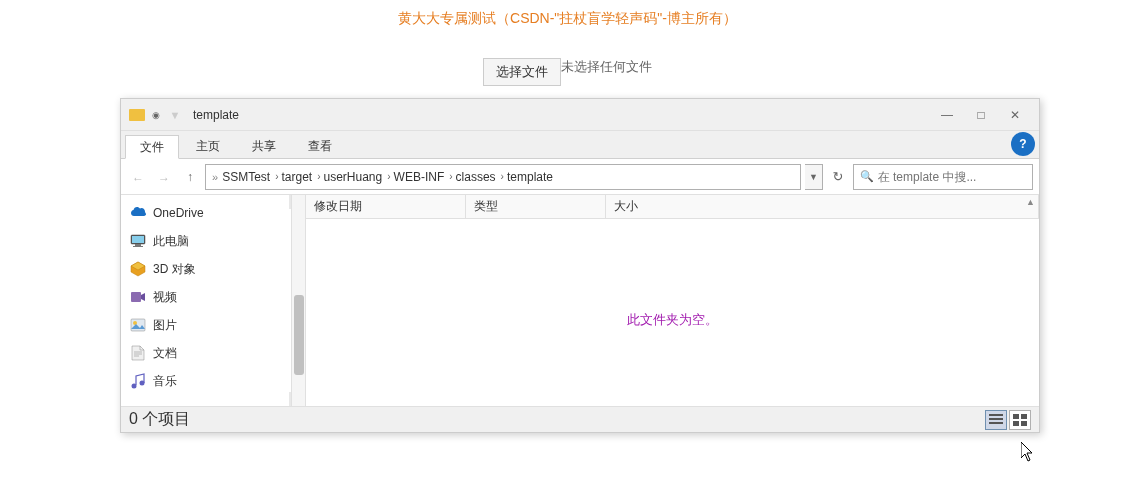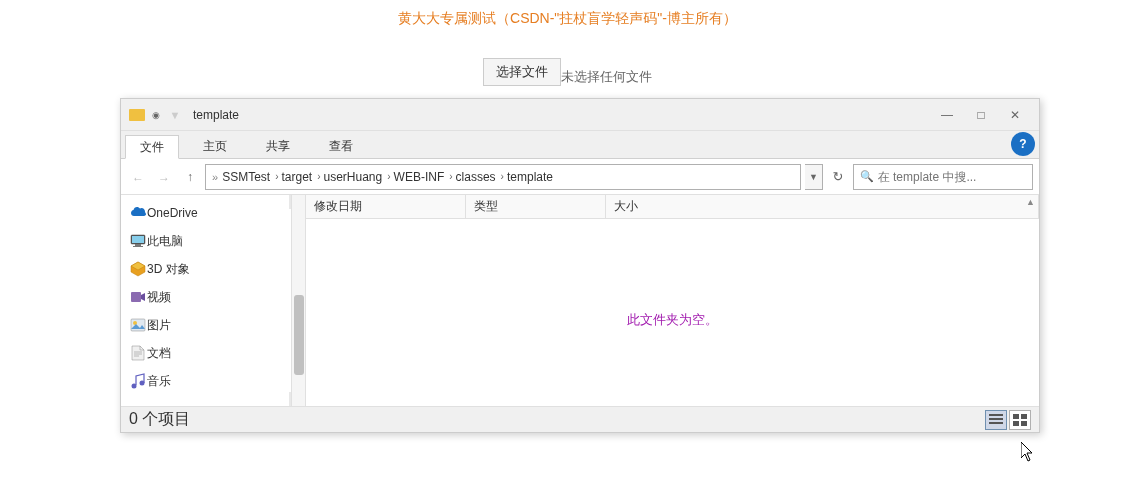--- a/index.html
+++ b/index.html
@@ -25,21 +25,21 @@
       align-items: center;
       padding-top: 10px;
     }
     .bg-title {
       color: #e67e22;
       font-size: 14px;
       margin-bottom: 30px;
     }
     .bg-file-btn-area {
       display: flex;
-      align-items: flex-end;
+      align-items: flex-start;
     }
     .bg-choose-btn {
       border: 1px solid #ccc;
       background: #f5f5f5;
       padding: 4px 12px;
       font-size: 13px;
       cursor: pointer;
       color: #333;
     }
     .bg-no-file {
@@ -115,21 +115,21 @@
     }
 
     
     .ribbon-tabs {
       background: #f0f0f0;
       display: flex;
       align-items: flex-end;
       height: 28px;
       padding: 0 4px;
       border-bottom: 1px solid #d0d0d0;
-      gap: 9px;
+      gap: 2px;
     }
     .ribbon-tab {
       padding: 4px 14px;
       font-size: 12px;
       cursor: pointer;
       color: #333;
       border: 1px solid transparent;
       border-bottom: none;
       background: none;
       height: 24px;
@@ -281,20 +281,21 @@
       background: #e8e8e8;
     }
     .sidebar-scroll-up { top: 0; }
     .sidebar-scroll-down { bottom: 0; }
     .sidebar-item {
       height: 28px;
       display: flex;
       align-items: center;
       padding: 0 8px;
       cursor: pointer;
+      gap: 6px;
       color: #333;
       font-size: 12px;
     }
     .sidebar-icon {
       width: 18px;
       height: 18px;
       display: flex;
       align-items: center;
       justify-content: center;
     }

